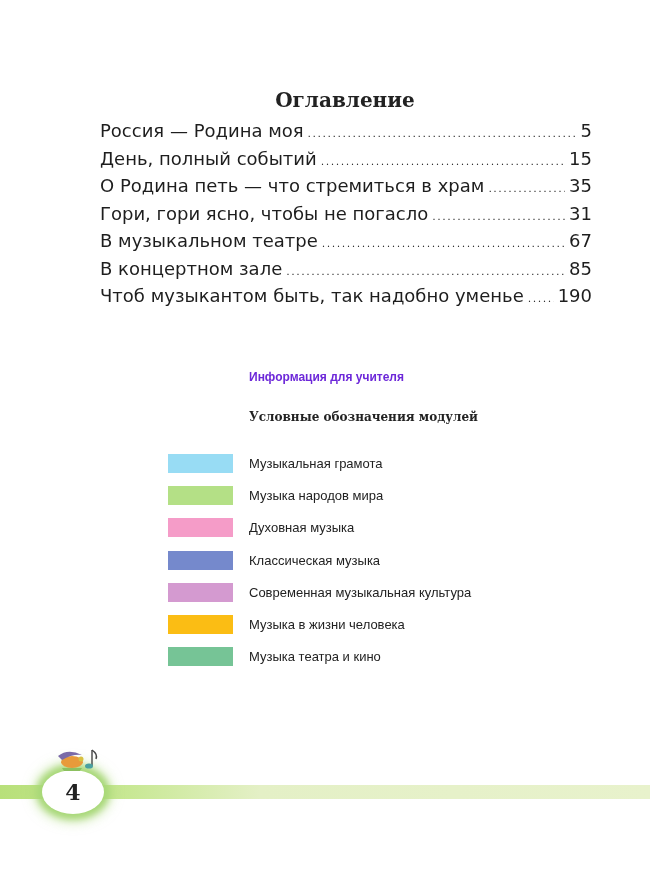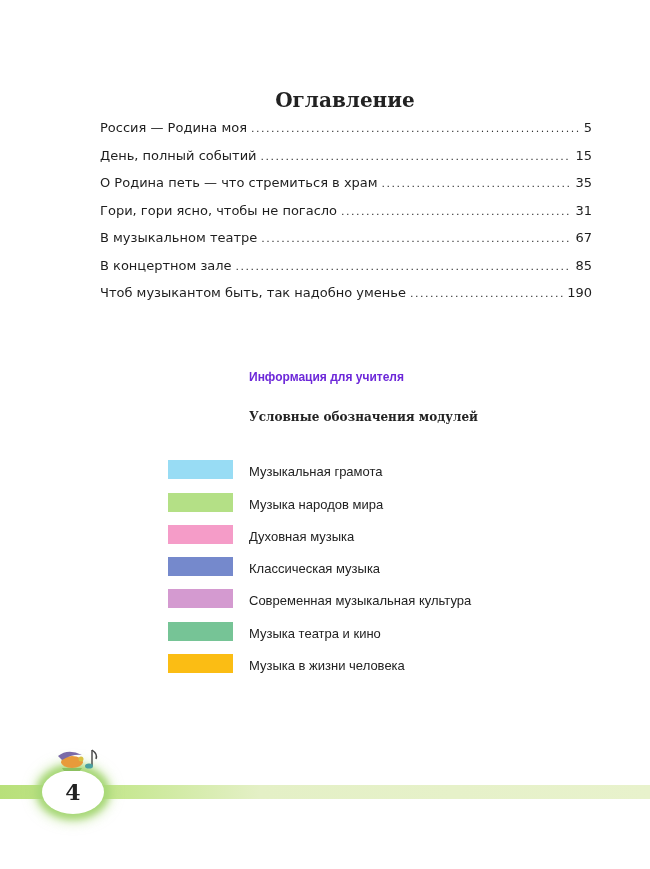--- a/index.html
+++ b/index.html
@@ -12,21 +12,21 @@
       position: absolute; left: 0; width: 690px; top: 88px;
       text-align: center;
       font-family: "DejaVu Serif", serif; font-weight: bold; font-size: 20px;
       color: #222;
     }
     .toc {
       position: absolute; left: 100px; top: 120px; width: 492px;
     }
     .toc-row {
       display: flex; align-items: baseline; height: 27.5px;
-      font-size: 13px; color: #1e1e1e; white-space: nowrap;
+      font-size: 18px; color: #1e1e1e; white-space: nowrap;
     }
     .toc-row .t { flex: 0 0 auto; padding-right: 4px; }
     .toc-row .dots {
       flex: 1 1 auto; overflow: hidden; color: #333;
       letter-spacing: 1.5px; font-size: 11px;
     }
     .toc-row .dots::before {
       content: "........................................................................................................................................................................................";
     }
     .toc-row .p { flex: 0 0 auto; padding-left: 4px; }
@@ -34,21 +34,21 @@
     .info-title {
       position: absolute; left: 249px; top: 370px;
       font-family: Liberation Sans, sans-serif; font-weight: bold; font-size: 12px; color: #6d28d9;
     }
     .info-sub {
       position: absolute; left: 249px; top: 410px;
       font-family: "DejaVu Serif", serif; font-weight: bold; font-size: 12px; color: #222;
     }
     .legend { position: absolute; left: 168px; top: 447px; }
     .legend-item {
-      display: flex; align-items: flex-end; height: 32.3px;
+      display: flex; align-items: center; height: 32.3px;
     }
     .swatch { width: 65px; height: 19px; margin-right: 16px; }
     .legend-label { font-family: "Liberation Sans", sans-serif; font-size: 13px; color: #222; }
 
     .footer-band {
       position: absolute; left: 0; right: 0; top: 785px; height: 14px;
       background: linear-gradient(to right, #b8e07a 0%, #c8e894 20%, #e4f0c6 40%, #e8f2cc 100%);
     }
     .page-badge {
       position: absolute; left: 42px; top: 770px; width: 62px; height: 44px;
@@ -122,26 +122,26 @@
   </div>
   <div class="legend-item">
     <span class="swatch" style="background: rgb(117, 137, 204);"></span>
     <span class="legend-label">Классическая музыка</span>
   </div>
   <div class="legend-item">
     <span class="swatch" style="background: rgb(212, 154, 208);"></span>
     <span class="legend-label">Современная музыкальная культура</span>
   </div>
   <div class="legend-item">
+    <span class="swatch" style="background: rgb(251, 189, 20);"></span>
+    <span class="legend-label">Музыка в жизни человека</span>
+  </div>
+  <div class="legend-item">
     <span class="swatch" style="background: rgb(118, 196, 150);"></span>
     <span class="legend-label">Музыка театра и кино</span>
-  </div>
-  <div class="legend-item">
-    <span class="swatch" style="background: rgb(251, 189, 20);"></span>
-    <span class="legend-label">Музыка в жизни человека</span>
   </div>
 </div>
 
 <div class="footer-band"></div>
 <div class="page-badge">
   <span class="page-num">4</span>
 </div>
 <svg class="bird-icon" viewBox="0 0 52 28">
   <ellipse cx="20" cy="16" rx="11" ry="6" fill="#e89a3a"></ellipse>
   <path d="M6 10 Q16 2 30 9 Q20 8 10 14 Z" fill="#7a6aa8"></path>

